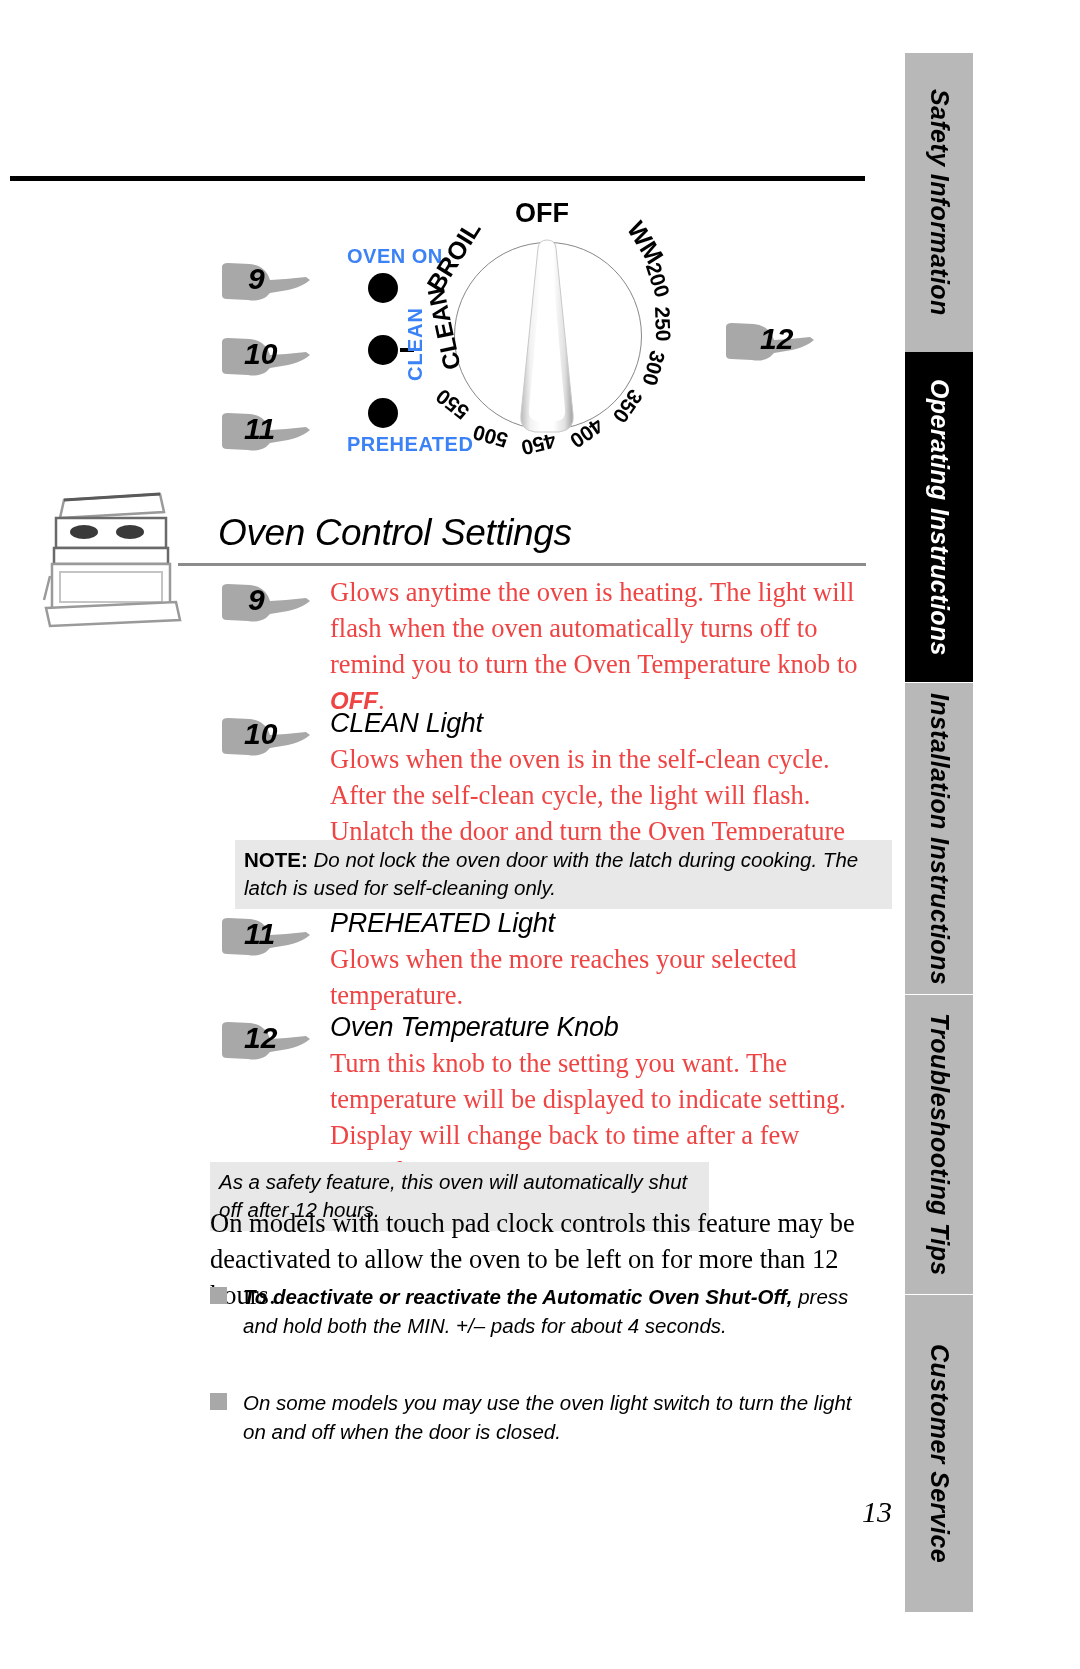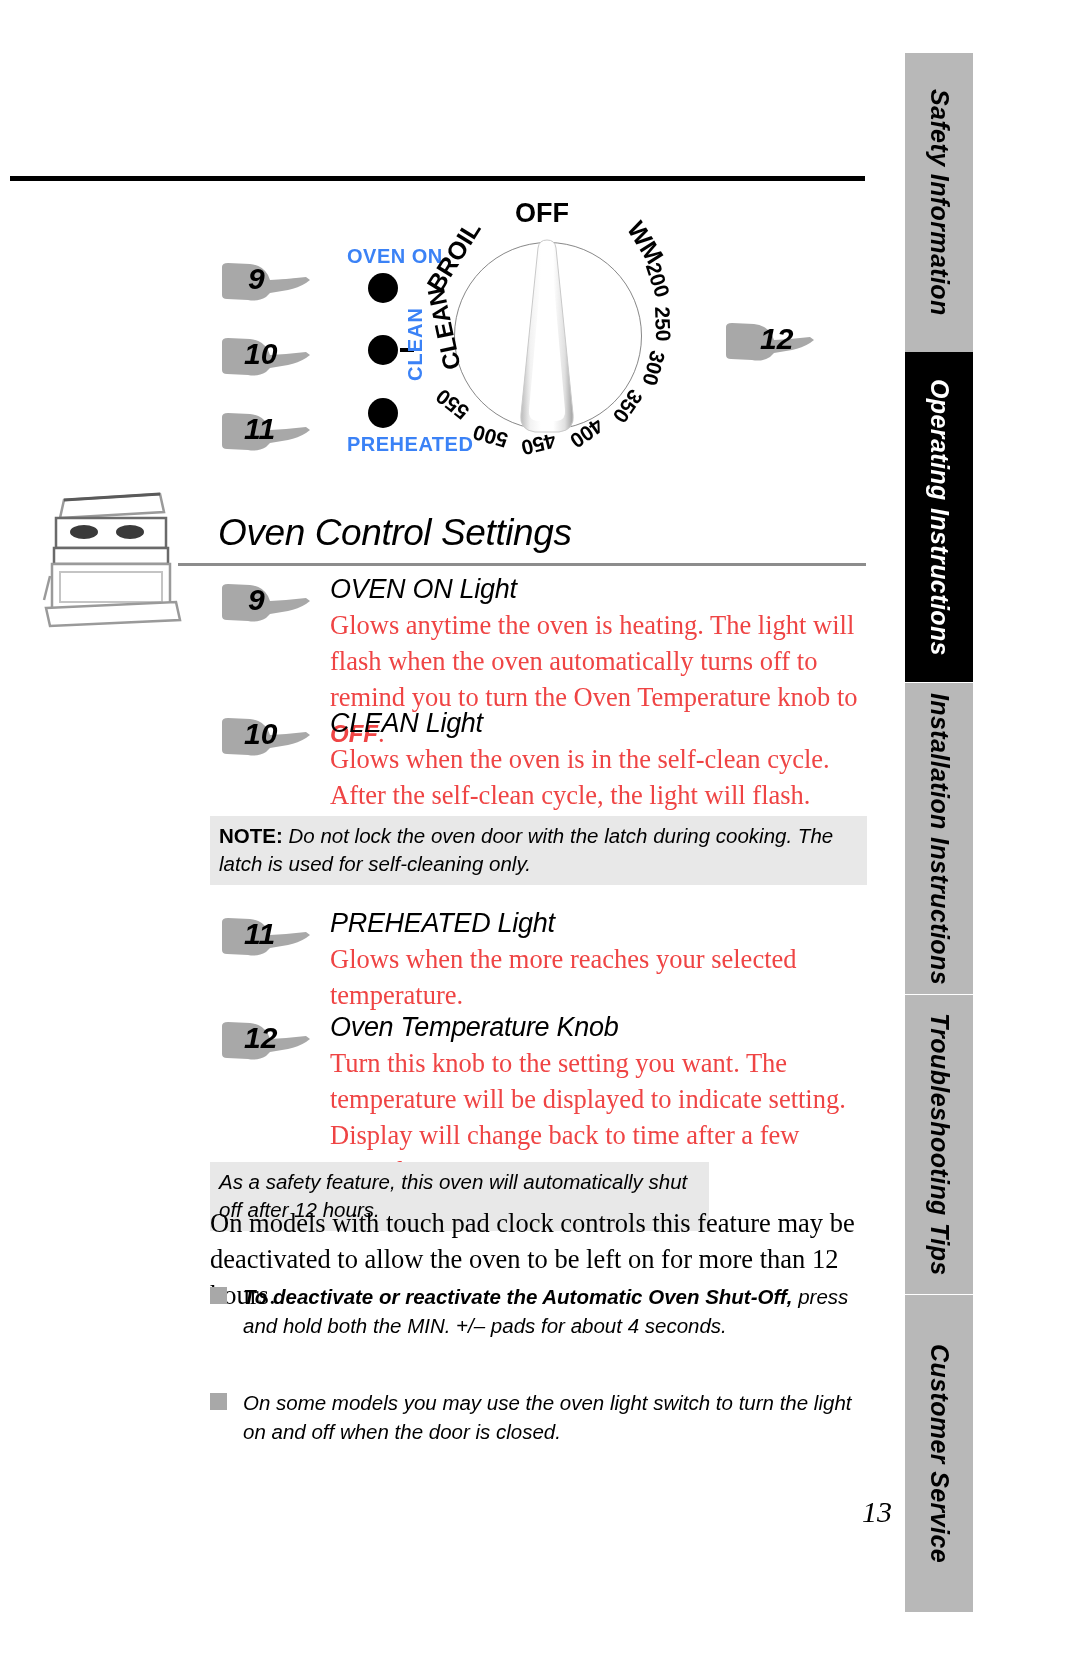--- a/index.html
+++ b/index.html
@@ -308,36 +308,35 @@
   <div class="section-title">Oven Control Settings</div>
   <div class="title-rule"></div>
 
   <div class="block" style="top:574px;">
     <div class="cal">
       <svg viewBox="0 0 95 46" width="95" height="46">
         <path d="M4 10 L4 38 Q4 42 9 42 L30 43 Q40 45 48 40 L52 36 L70 33 Q80 31 88 26 L92 23 L88 20 L68 22 L52 23 L50 18 Q44 8 32 7 L10 6 Q4 6 4 10 Z" fill="#a8a8a8"></path>
       </svg>
       <span style="position:absolute;left:30px;top:5px;font-family:'Liberation Sans',sans-serif;font-style:italic;font-weight:bold;font-size:30px;">9</span>
     </div>
-    <div class="bt">OVEN ON Light</div>
     <div class="bp"><span>Glows anytime the oven is heating. The light will flash when the oven automatically turns off to remind you to turn the Oven Temperature knob to </span><b>OFF</b><span>.</span></div>
   </div>
 
   <div class="block" style="top:708px;">
     <div class="cal">
       <svg viewBox="0 0 95 46" width="95" height="46">
         <path d="M4 10 L4 38 Q4 42 9 42 L30 43 Q40 45 48 40 L52 36 L70 33 Q80 31 88 26 L92 23 L88 20 L68 22 L52 23 L50 18 Q44 8 32 7 L10 6 Q4 6 4 10 Z" fill="#a8a8a8"></path>
       </svg>
       <span style="position:absolute;left:26px;top:5px;font-family:'Liberation Sans',sans-serif;font-style:italic;font-weight:bold;font-size:30px;">10</span>
     </div>
     <div class="bt">CLEAN Light</div>
     <div class="bp"><span>Glows when the oven is in the self-clean cycle. After the self-clean cycle, the light will flash. Unlatch the door and turn the Oven Temperature knob to </span><b>OFF</b><span>.</span></div>
   </div>
 
-  <div class="graybox" style="top:816px;width:657px;">
+  <div class="graybox" style="top:840px;width:657px;margin-left:25px;">
     <b>NOTE:</b><span> Do not lock the oven door with the latch during cooking. The latch is used for self-cleaning only.</span>
   </div>
 
   <div class="block" style="top:908px;">
     <div class="cal">
       <svg viewBox="0 0 95 46" width="95" height="46">
         <path d="M4 10 L4 38 Q4 42 9 42 L30 43 Q40 45 48 40 L52 36 L70 33 Q80 31 88 26 L92 23 L88 20 L68 22 L52 23 L50 18 Q44 8 32 7 L10 6 Q4 6 4 10 Z" fill="#a8a8a8"></path>
       </svg>
       <span style="position:absolute;left:26px;top:5px;font-family:'Liberation Sans',sans-serif;font-style:italic;font-weight:bold;font-size:30px;">11</span>
     </div>

